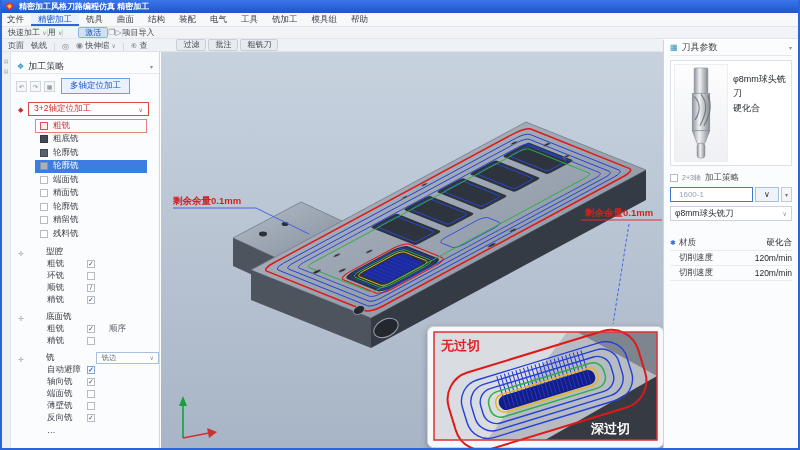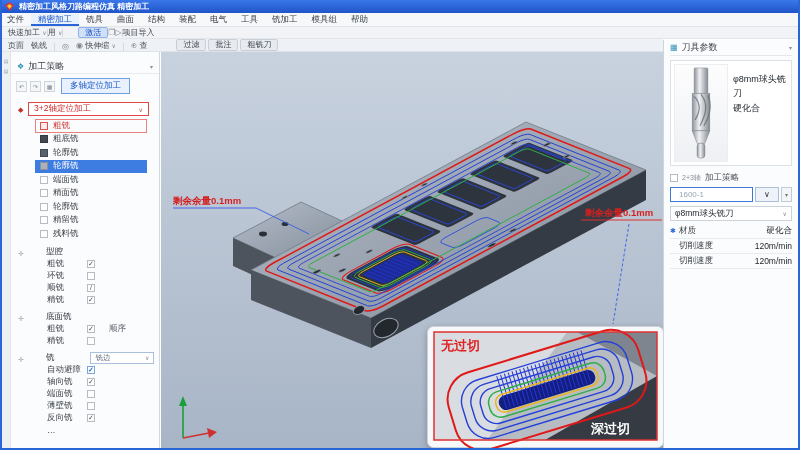--- a/index.html
+++ b/index.html
@@ -58,21 +58,21 @@
   .bx.on::after{content:"\2713";}
   .bx.blue{border-color:#7fa4d8;}
   .bx.blue::after{content:"\2713";color:#1d6fe0;font-weight:bold;}
   .bx.slash::after{content:"/";}
   .bx.none{visibility:hidden;}
   .sec-h{display:flex;align-items:flex-end;gap:22px;height:14px;margin-top:3px;padding-left:7px;color:#2f343b;}
   .exp{color:#98a0aa;font-size:7px;}
   .srow{display:flex;align-items:center;height:12px;padding-left:36px;}
   .slbl{width:40px;}
   .sextra{margin-left:14px;color:#5a6068;}
-  .mini-select{margin-left:14px;border:1px solid #a8c0de;background:#fff;font-size:7.5px;color:#6b7480;
+  .mini-select{margin-left:20px;border:1px solid #a8c0de;background:#fff;font-size:7.5px;color:#6b7480;
     display:flex;align-items:center;padding:0 4px;height:12px;width:64px;}
   .mini-select .msl{flex:1;}
 
   
   .viewport{position:absolute;left:161px;top:52px;width:502px;bottom:2px;overflow:hidden;
     background:linear-gradient(#c8d2df,#a8b5c6);}
   .scene{position:absolute;inset:0;}
   .inset{position:absolute;left:266px;top:274px;width:237px;height:122px;
     filter:drop-shadow(0 2px 3px rgba(40,50,70,.35));}
 
@@ -88,21 +88,21 @@
   .rp-input{display:flex;gap:2px;height:15px;margin-top:2px;}
   .rp-input .val{flex:1;border:1px solid #3b78d8;display:flex;align-items:center;padding-left:8px;
     color:#97a5b6;font-size:8px;background:#fff;}
   .rp-input .cmb{width:24px;border:1px solid #a9bed8;background:#eef3fa;display:flex;align-items:center;
     justify-content:center;color:#333;font-size:8px;}
   .rp-input .cmb2{width:11px;border:1px solid #c3cbd6;background:#f3f6f9;display:flex;align-items:center;
     justify-content:center;font-size:6px;color:#777;}
   .rp-select{height:15px;margin-top:4px;border:1px solid #ccd2da;display:flex;align-items:center;
     padding:0 4px;background:#fff;color:#23282e;}
   .rp-select .cv{margin-left:auto;}
-  .params{margin-top:3px;}
+  .params{margin-top:15px;}
   .prow{display:flex;align-items:center;height:15px;border-bottom:1px solid #e8ebef;gap:3px;}
   .prow .pre{color:#2a66d8;font-size:7px;width:6px;flex:none;}
   .prow .pv{margin-left:auto;color:#1e2328;}
 </style>
 </head>
 <body>
 
 <div class="titlebar">
   <span class="logo"></span>
   <span>精密加工风格刀路编程仿真   精密加工</span>

